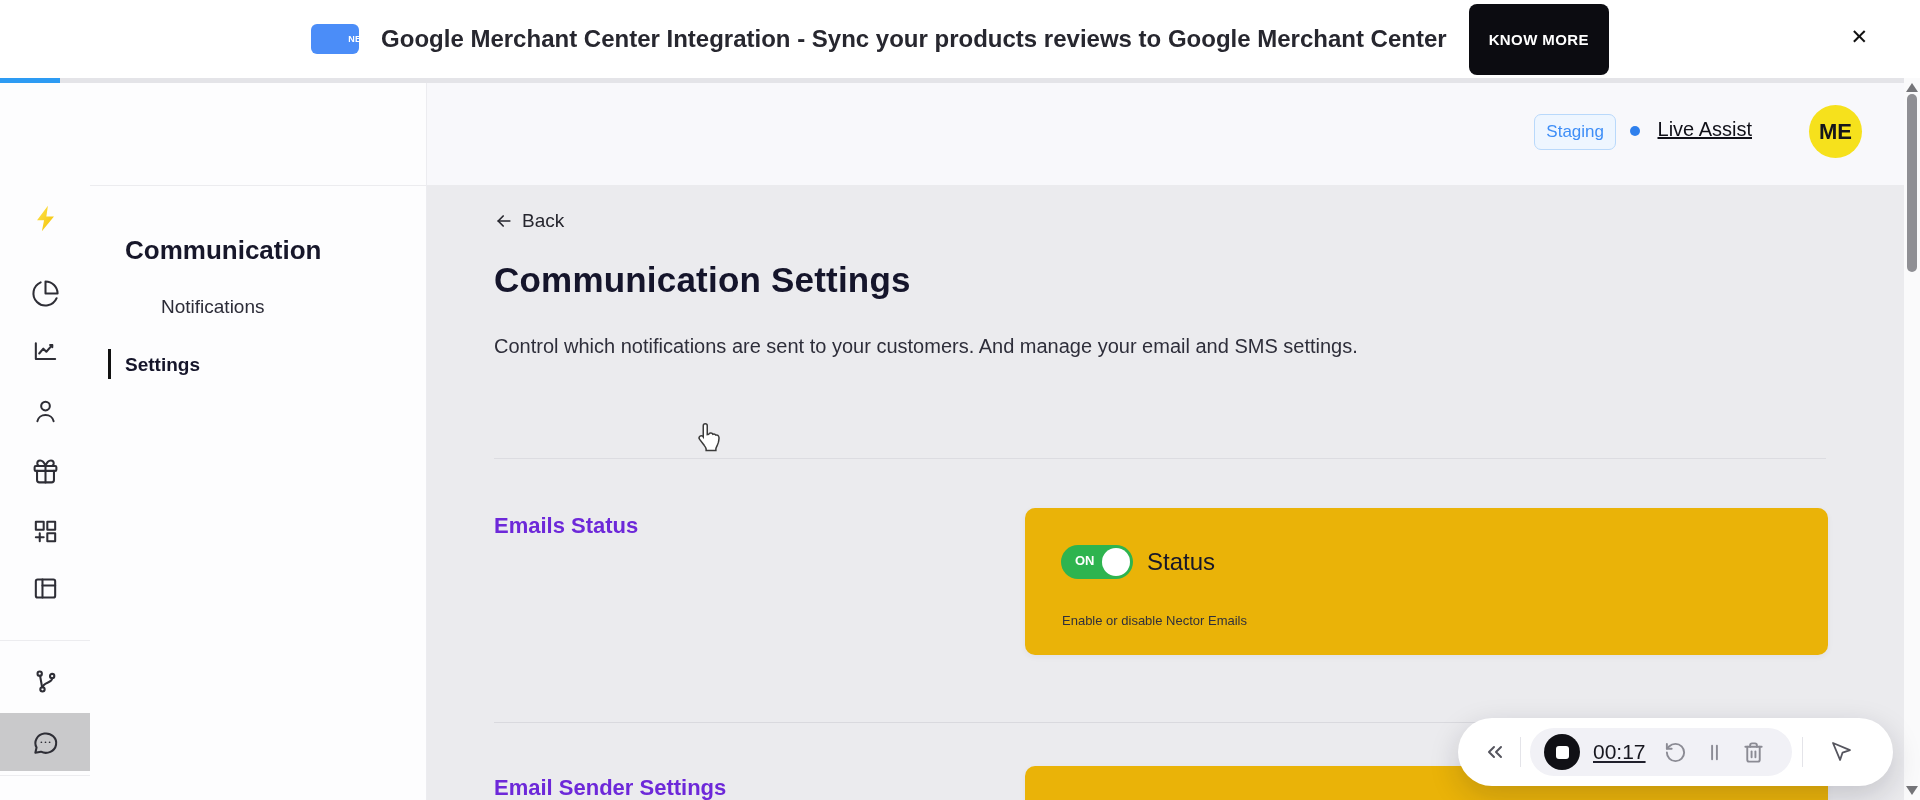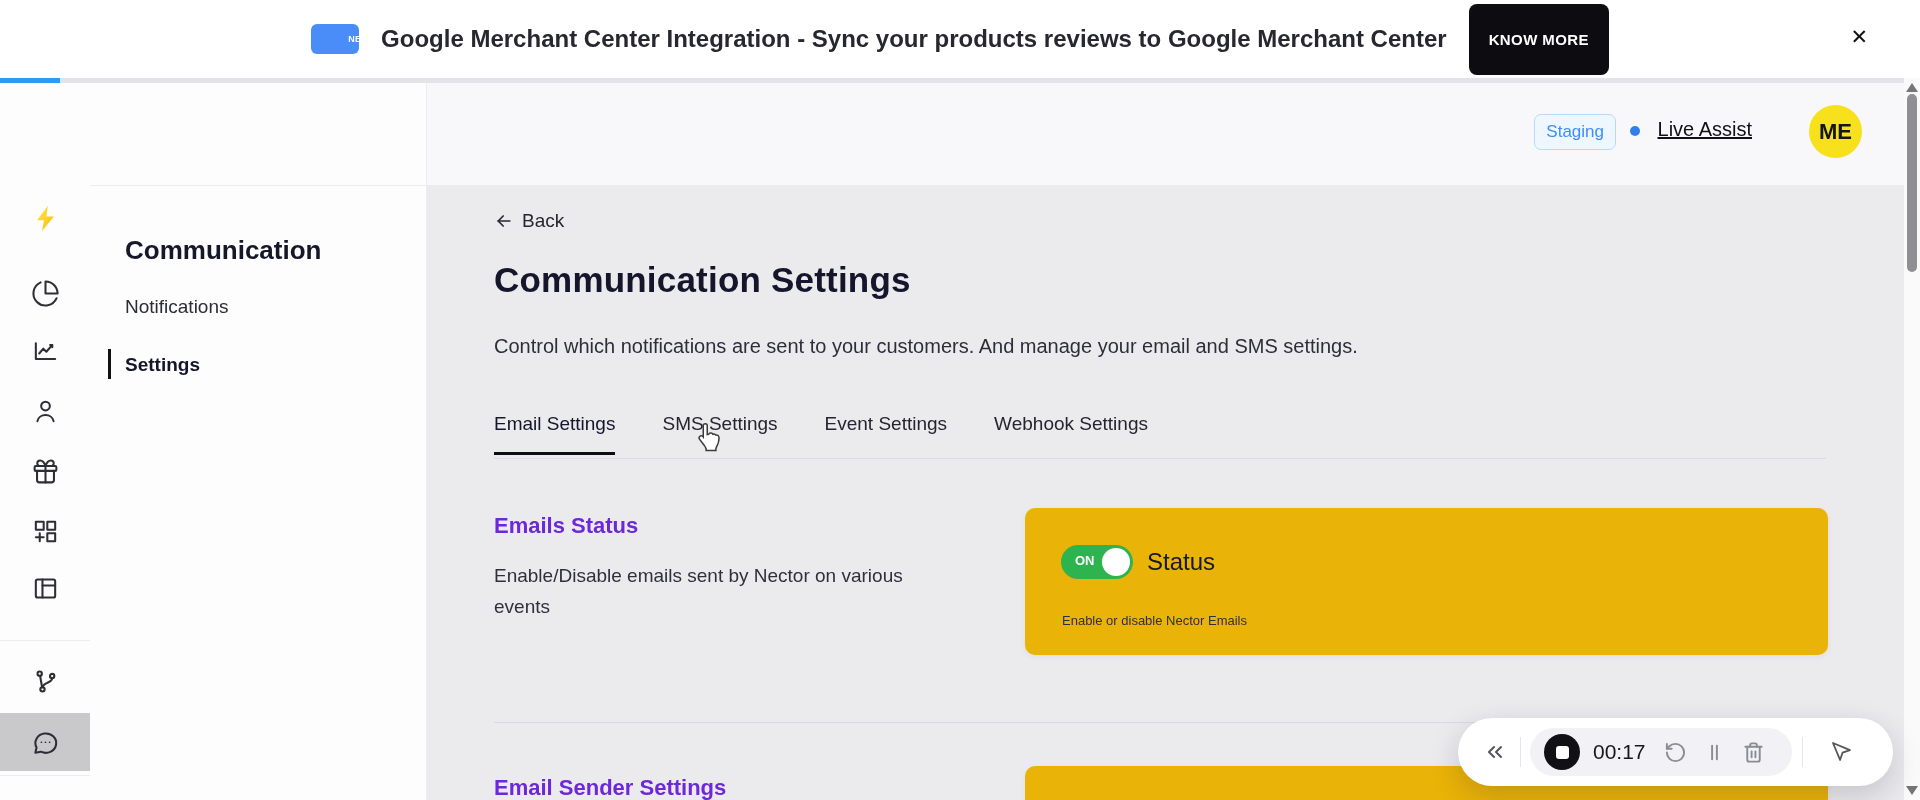--- a/index.html
+++ b/index.html
@@ -22,21 +22,21 @@
   .rail-item { position:absolute; left:0; width:90px; height:56px; display:flex; align-items:center; justify-content:center; cursor:pointer; }
   .rail-item svg { width:29px; height:29px; stroke:#2e2e36; stroke-width:1.7; fill:none; stroke-linecap:round; stroke-linejoin:round; }
   .rail-item.selected { background:#c9c9cb; }
   .rail-divider { position:absolute; left:0; width:90px; height:1px; background:#ececef; }
 
   
   .subnav { position:absolute; top:83px; left:90px; width:337px; height:717px; background:#fdfdfe; border-right:1px solid #ececf0; z-index:19; }
   .subnav-title { position:absolute; top:104px; left:35px; font-size:26px; font-weight:800; color:#17172a;margin-top:48px; }
   .subnav-sep { position:absolute; top:101px; left:0; width:337px; height:1px; background:#ececef; }
   .subnav-item { position:absolute; left:35px; font-size:19px; color:#2c2c38; cursor:pointer; }
-  .subnav-item.n1 { top:213px; }
+  .subnav-item.n1 { top:213px;margin-left:36px; }
   .subnav-item.n2 { top:271px; font-weight:800; color:#15152a; }
   .subnav-active-bar { position:absolute; left:18px; top:266px; width:3px; height:30px; background:#111; }
 
   
   .band { position:absolute; top:83px; left:427px; width:1477px; height:102px; background:#f8f8fb; z-index:10; }
   .env-badge { position:absolute; top:31px; right:288px; padding:7px 11px; border:1px solid #b9d9fb; border-radius:7px; background:#eef6ff; color:#3e8ef7; font-size:17px; }
   .live-dot { position:absolute; top:43px; right:264px; width:10px; height:10px; border-radius:50%; background:#2f80ed; }
   .live-assist { position:absolute; top:35px; right:152px; font-size:20px; color:#101018; text-decoration:underline; cursor:pointer; }
   .avatar { position:absolute; top:22px; right:42px; width:53px; height:53px; border-radius:50%; background:#f6e11c; color:#15151c; font-size:22px; font-weight:700; display:flex; align-items:center; justify-content:center; cursor:pointer; }
 
@@ -69,21 +69,21 @@
   .hr2 { position:absolute; top:537px; left:67px; width:1332px; height:1px; background:#d9d9de; }
   .sec2-heading { top:590px; }
   .sec1-heading { top:328px; }
   .sec1-desc { top:375px; }
 
   
   .recorder { position:absolute; left:1458px; top:718px; width:435px; height:68px; background:#fff; border-radius:34px; box-shadow:0 10px 30px rgba(20,20,40,.18); z-index:40; display:flex; align-items:center; }
   .rec-collapse { margin-left:22px; width:30px; height:30px; display:flex; align-items:center; justify-content:center; cursor:pointer; }
   .rec-collapse svg { width:24px; height:24px; stroke:#55555e; stroke-width:2; fill:none; stroke-linecap:round; stroke-linejoin:round; }
   .rec-vsep { width:1px; height:30px; background:#e4e4e9; margin:0 9px 0 10px; }
-  .rec-inner { width:262px; height:48px; border-radius:24px; background:#f1f1f6; display:flex; align-items:center; gap:13px; padding:0 14px; }
+  .rec-inner { width:262px; height:48px; border-radius:24px; background:#f1f1f6; display:flex; align-items:center; gap:13px; padding:0 14px;text-decoration:underline; }
   .rec-stop { width:36px; height:36px; border-radius:50%; background:#101015; display:flex; align-items:center; justify-content:center; cursor:pointer; border:none; }
   .rec-stop span { width:13px; height:13px; border-radius:3px; background:#fff; display:block; }
   .rec-timer { font-size:21px; color:#17171f; min-width:56px; }
   .rec-icon { width:26px; height:26px; display:flex; align-items:center; justify-content:center; cursor:pointer; }
   .rec-icon svg { width:23px; height:23px; stroke:#8b8b94; stroke-width:2; fill:none; stroke-linecap:round; stroke-linejoin:round; }
   .rec-cursor { margin-left:14px; width:30px; height:30px; display:flex; align-items:center; justify-content:center; cursor:pointer; }
   .rec-cursor svg { width:24px; height:24px; stroke:#55555e; stroke-width:1.8; fill:none; stroke-linejoin:round; }
 
   
   .scrollbar { position:absolute; top:78px; right:0; width:16px; height:722px; background:#fafafb; z-index:35; }
@@ -204,30 +204,23 @@
     <svg viewBox="0 0 24 24">
         <path d="M19 12H5"></path>
         <path d="m11 18-6-6 6-6"></path>
       </svg>
     <span>Back</span>
   </div>
 
   <h1 class="page-title">Communication Settings</h1>
   <p class="page-subtitle">Control which notifications are sent to your customers. And manage your email and SMS settings.</p>
 
-  <div class="tabs">
-    <div class="tab active">Email Settings</div>
-    <div class="tab">SMS Settings</div>
-    <div class="tab">Event Settings</div>
-    <div class="tab">Webhook Settings</div>
-  </div>
   <div class="tabs-rule"></div>
 
   <h2 class="sec-heading sec1-heading">Emails Status</h2>
-  <p class="sec-desc sec1-desc">Enable/Disable emails sent by Nector on various events</p>
 
   <section class="card card1">
     <div class="toggle">
       <span class="toggle-label">ON</span>
       <span class="toggle-knob"></span>
     </div>
     <div class="status-title">Status</div>
     <div class="status-desc">Enable or disable Nector Emails</div>
   </section>
 

